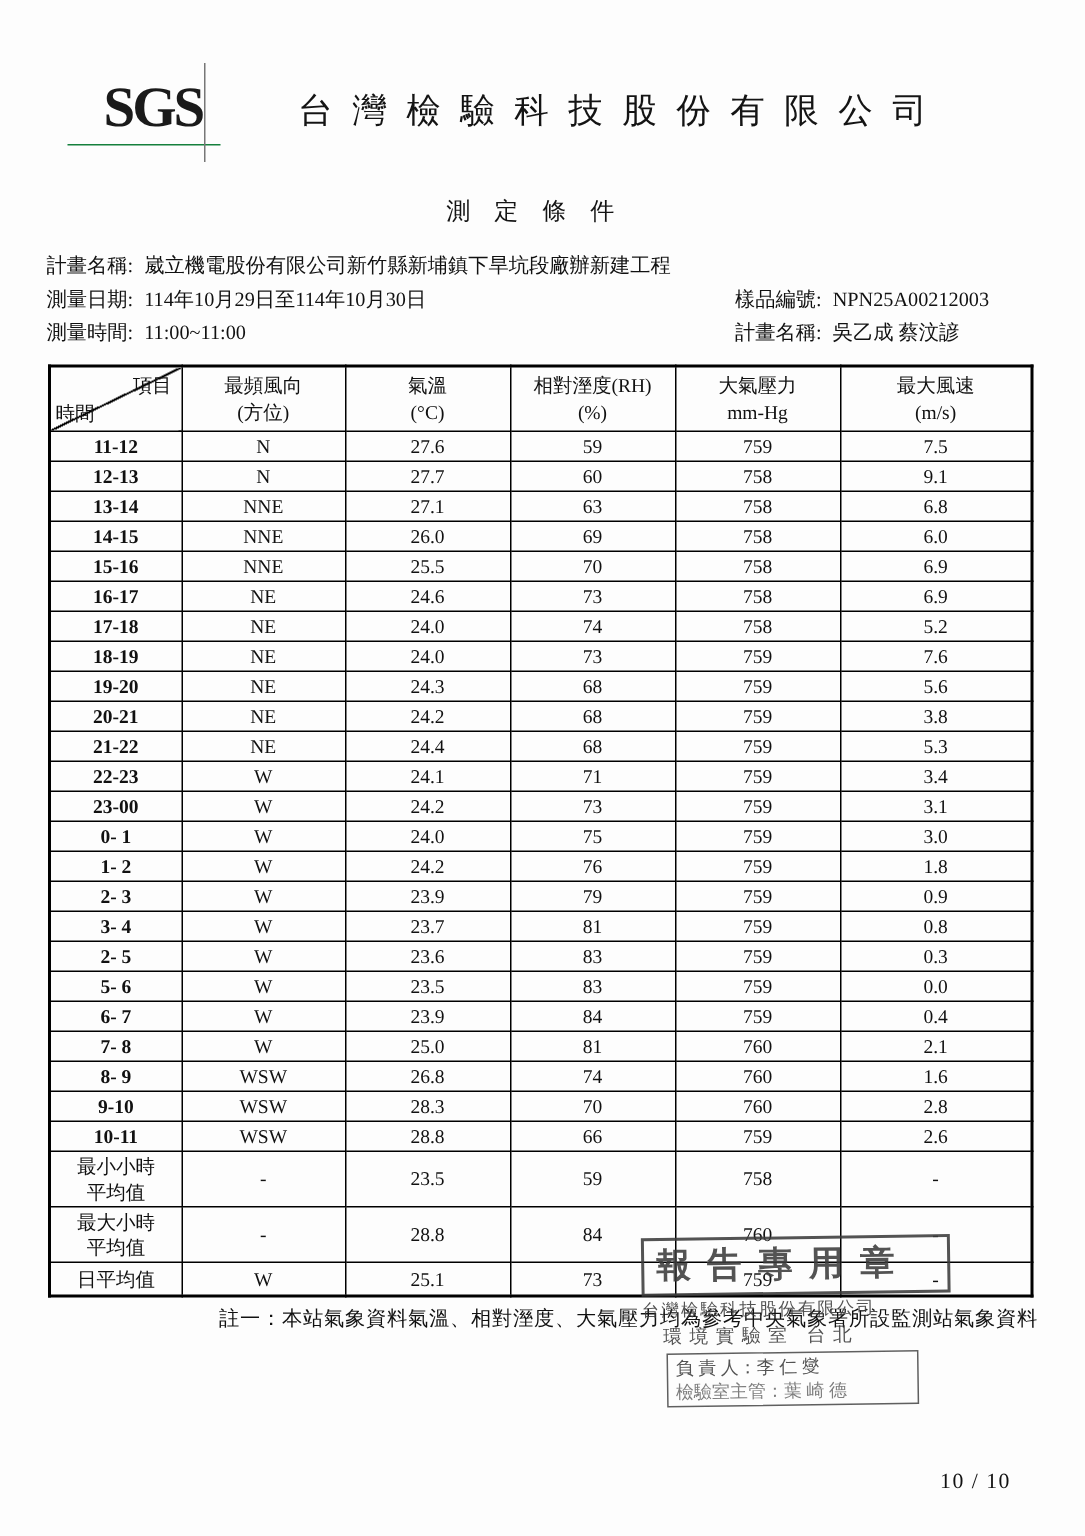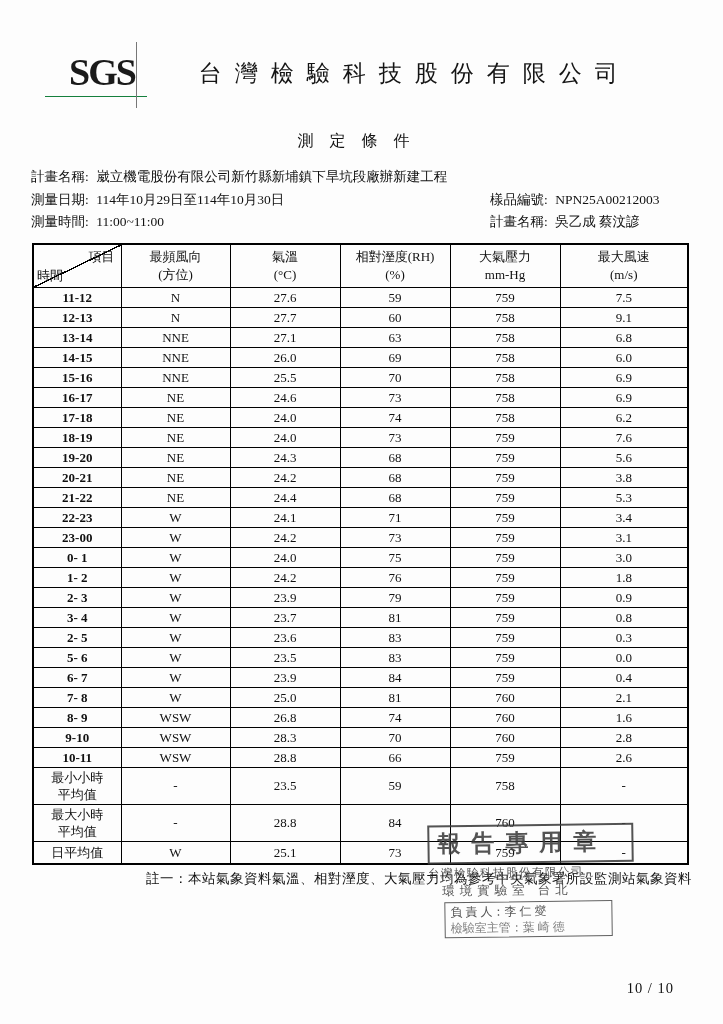--- a/index.html
+++ b/index.html
@@ -216,21 +216,21 @@
           <td>73</td>
           <td>758</td>
           <td>6.9</td>
         </tr>
         <tr>
           <td class="col-time">17-18</td>
           <td>NE</td>
           <td>24.0</td>
           <td>74</td>
           <td>758</td>
-          <td>6.2</td>
+          <td>5.2</td>
         </tr>
         <tr>
           <td class="col-time">18-19</td>
           <td>NE</td>
           <td>24.0</td>
           <td>73</td>
           <td>759</td>
           <td>7.6</td>
         </tr>
         <tr>

